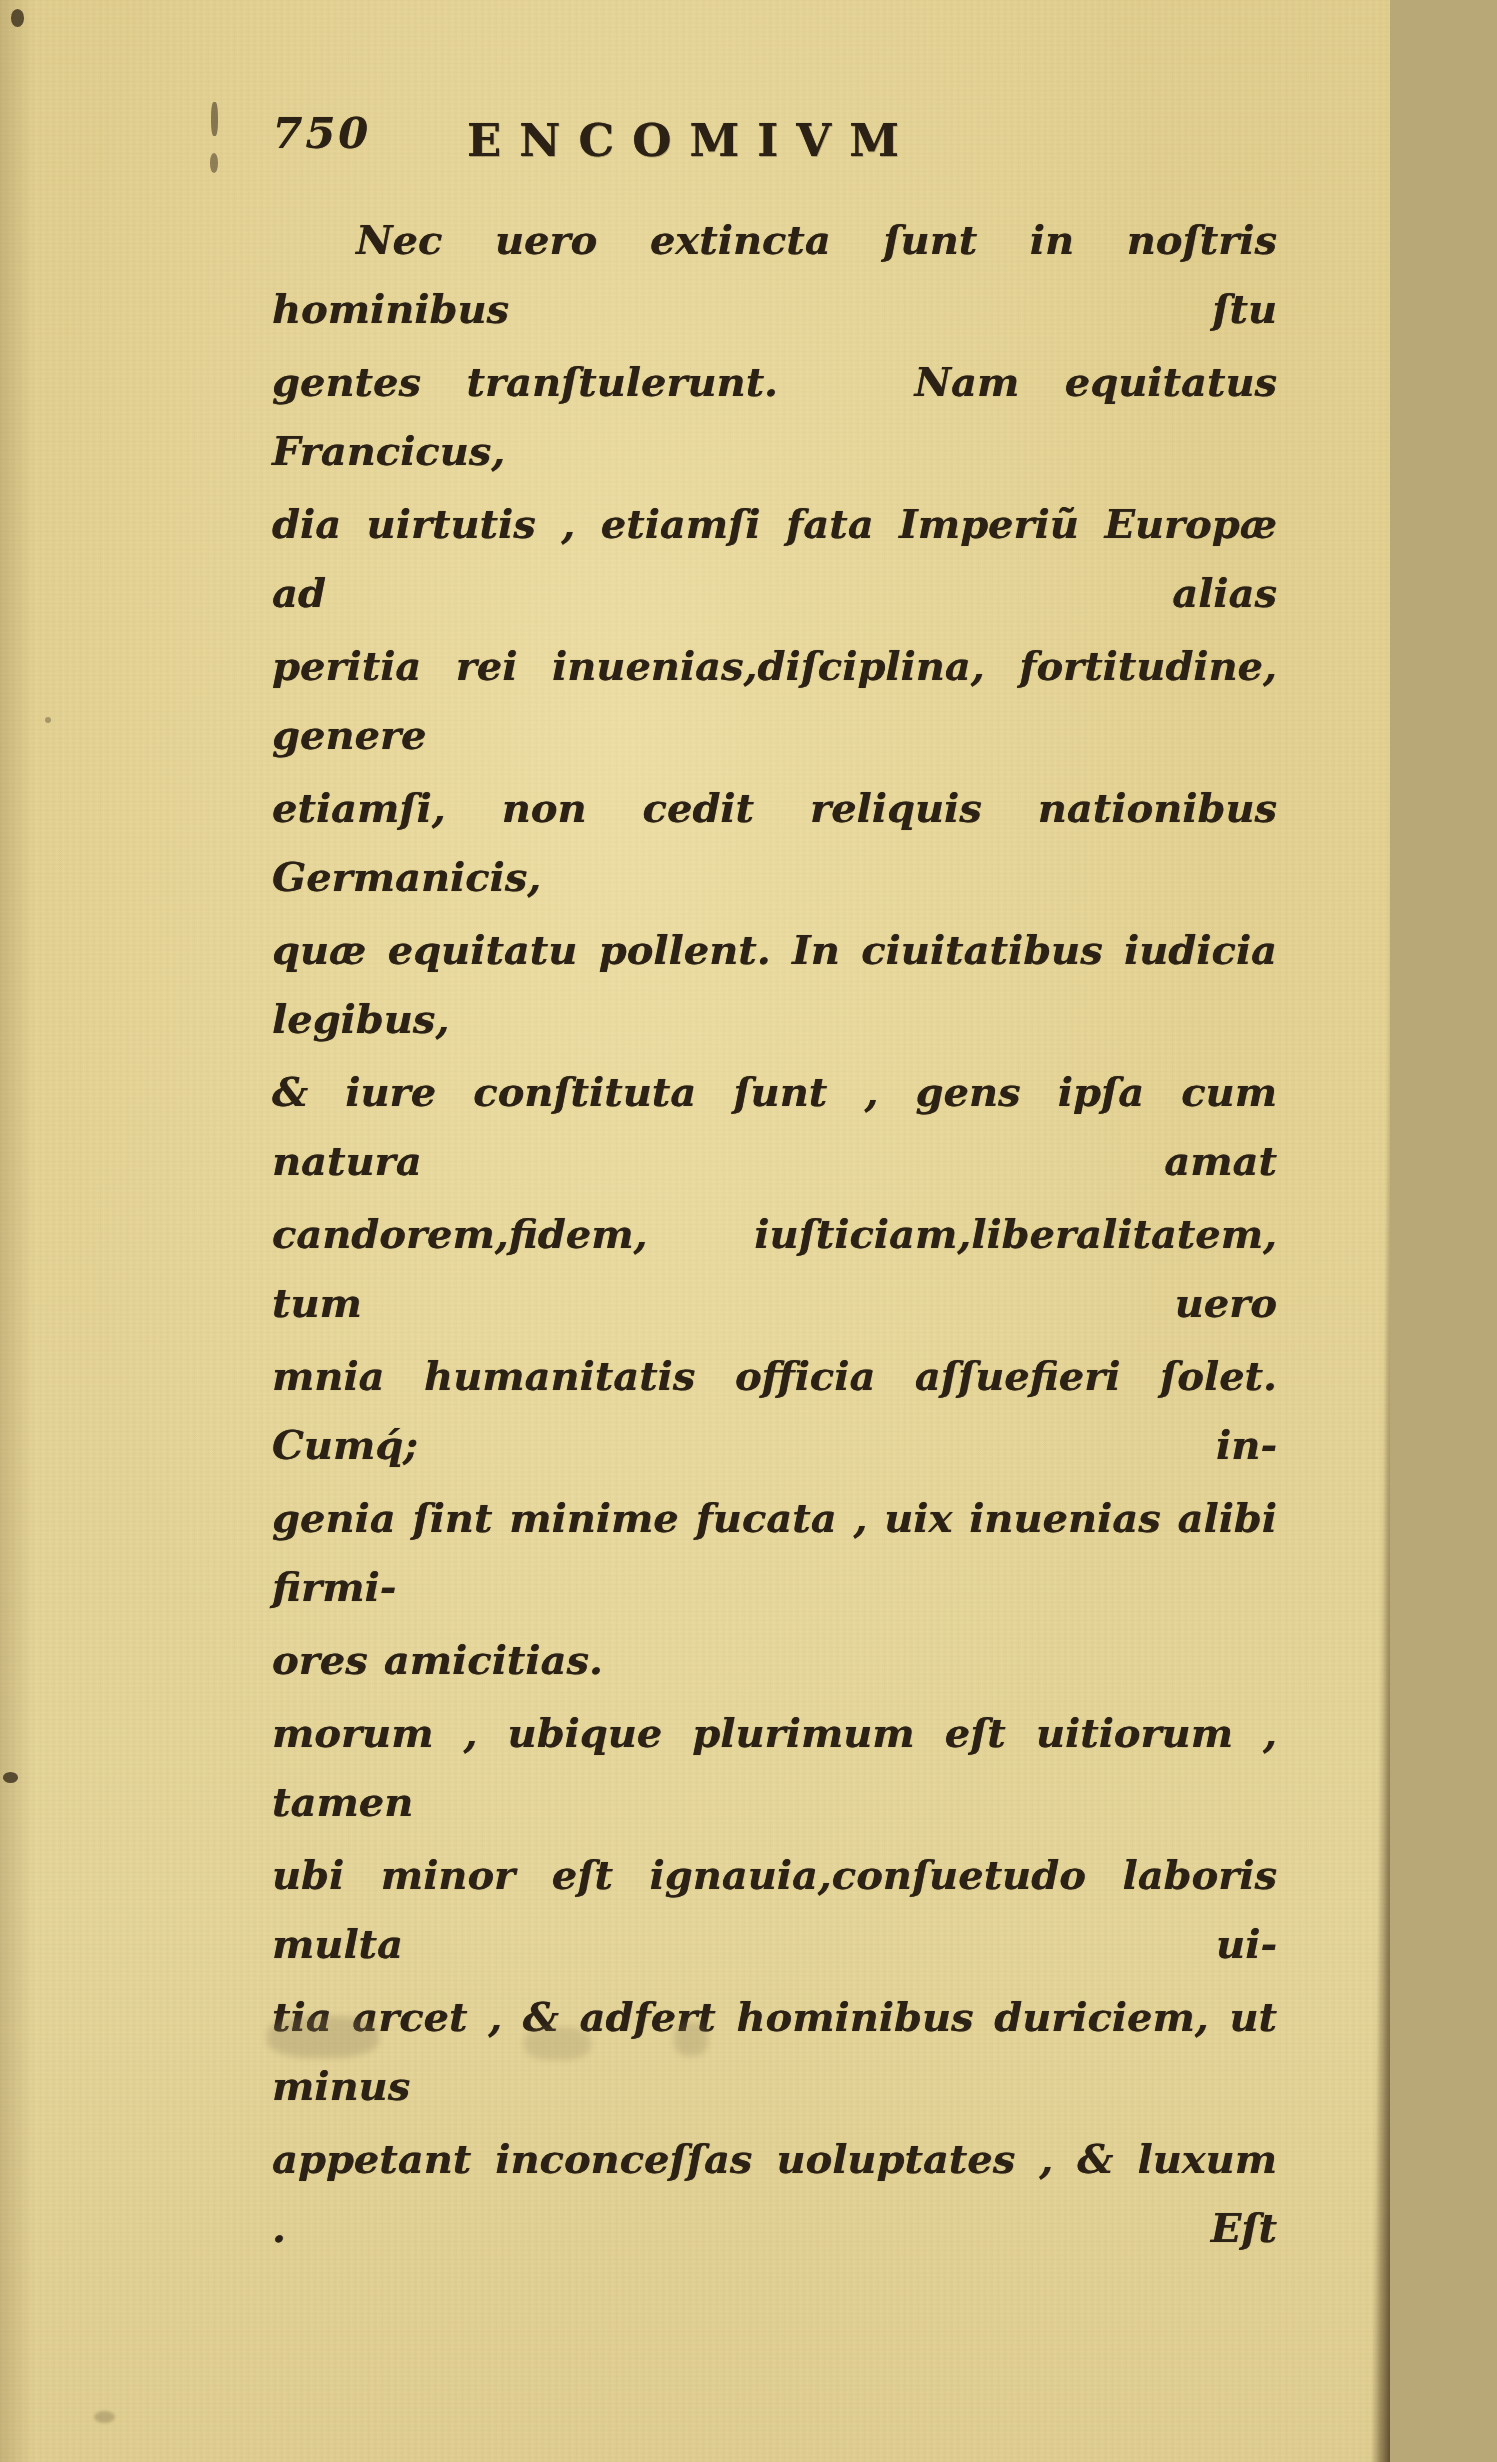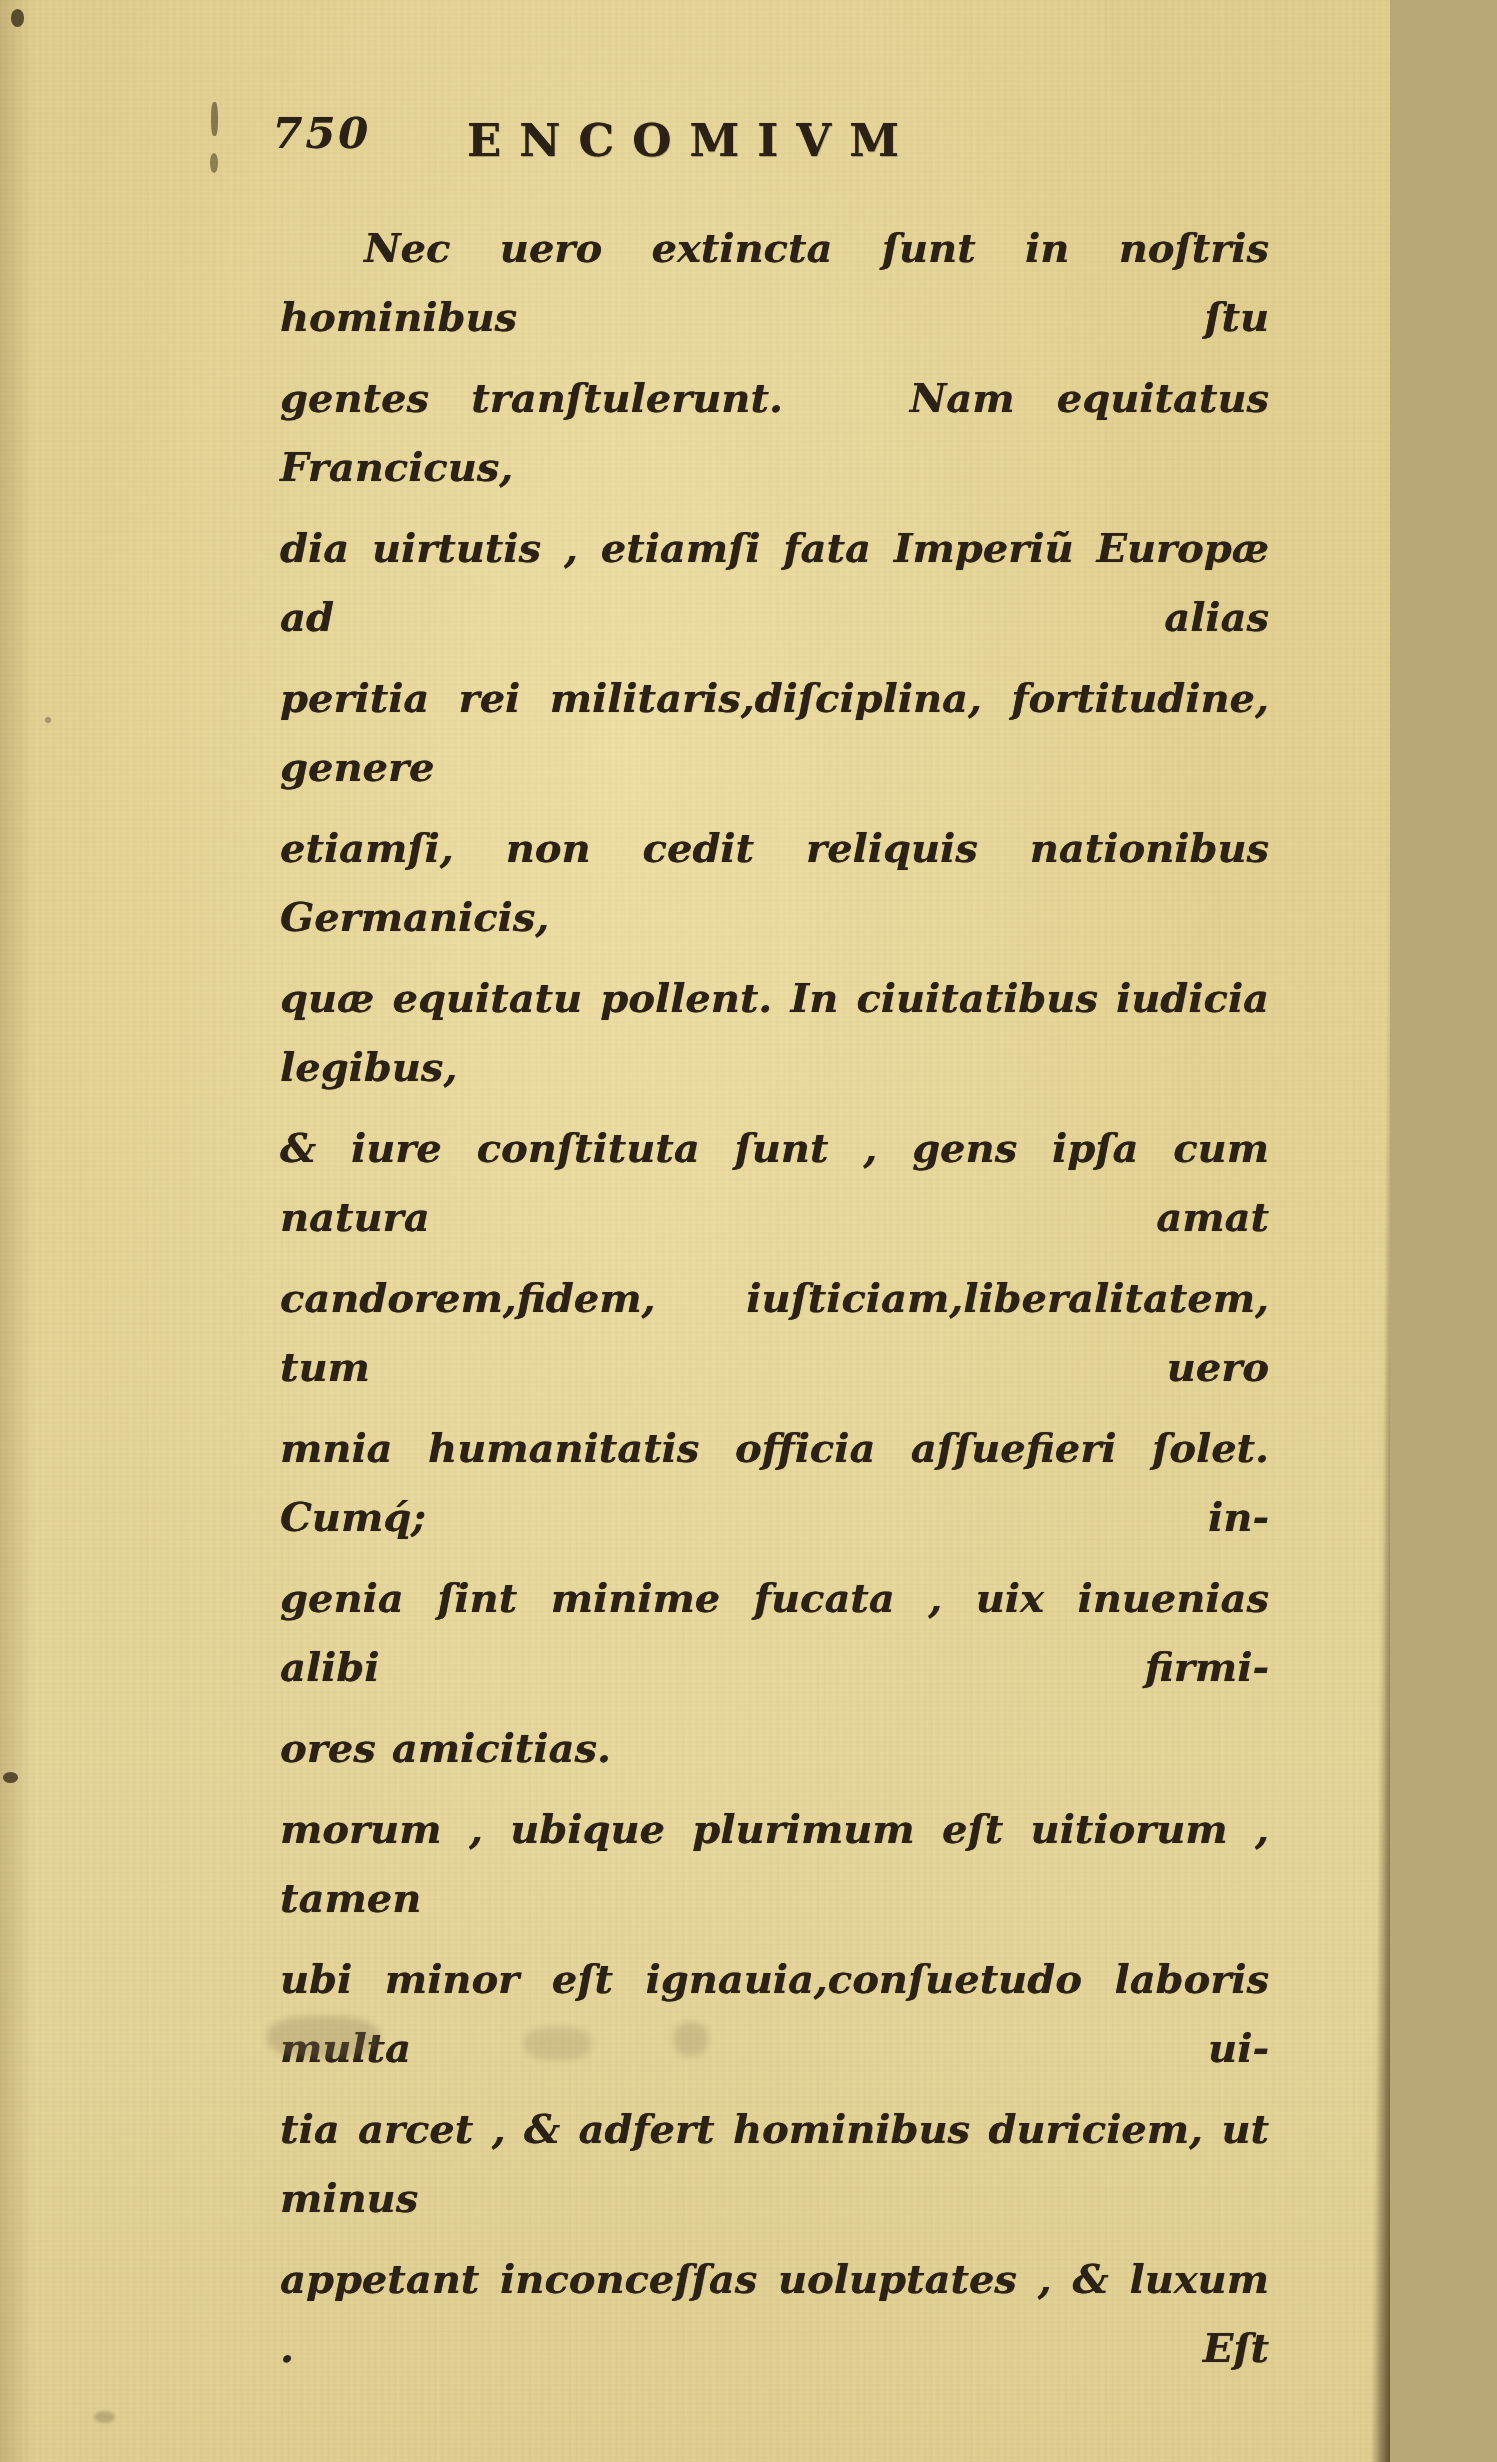--- a/index.html
+++ b/index.html
@@ -50,21 +50,21 @@
     font-weight: 700; font-size: 45px; letter-spacing: 18px;
     text-shadow: 0 0 0.7px rgba(43,33,21,0.7), 0.7px 0.7px 0 rgba(43,33,21,0.25);
     margin-top: 11px;
   }
   .body-text {
     position: absolute; left: 268px; top: 201px; width: 1013px;
     font-style: italic; font-weight: 700; font-size: 40px; line-height: 69px;
     word-spacing: 2.2px; letter-spacing: 0px;
     text-shadow: 0 0 0.7px rgba(43,33,21,0.65), 0.4px 0.4px 0 rgba(43,33,21,0.3);
   }
-  .body-text p { margin: 12px; text-align: justify; text-align-last: justify; }
+  .body-text p { margin: 4px; text-align: justify; text-align-last: justify; }
   .body-text p.left  { text-align: left;  text-align-last: left; }
   .body-text p.indent1 { text-indent: 84px; }
   .body-text p.indent2 { text-indent: 111px; }
   
   .speck { position: absolute; background: #3a2e1c; border-radius: 50%; opacity: 0.8; }
   .speck.s1 { left: 10.5px;   top: 9px;   width: 13.5px; height: 18px; }
   .speck.s2 { left: 211px;  top: 102px;  width: 6.7px;  height: 34px; opacity: .55; border-radius: 40%; }
   .speck.s3 { left: 210px;  top: 153px;  width: 8.2px; height: 19.5px; opacity: .5; }
   .speck.s4 { left: 3px;    top: 1772px; width: 15px; height: 10.5px; }
   .speck.s5 { left: 94px;  top: 2411px; width: 21px; height: 12px; opacity: .22; filter: blur(1.5px); }
@@ -86,21 +86,21 @@
   <div class="header">
     <span class="page-number">750</span>
     <span class="header-title">ENCOMIVM</span>
   </div>
 
   <div class="body-text">
 
   <p class="line indent1">Nec uero extincta ſunt in noſtris hominibus ſtu</p>
       <p class="line">gentes tranſtulerunt.&nbsp;&nbsp;&nbsp;Nam equitatus Francicus,</p>
       <p class="line">dia uirtutis , etiamſi fata Imperiũ Europæ ad alias</p>
-      <p class="line">peritia rei militaris,diſciplina, fortitudine, genere</p>
+      <p class="line">peritia rei inuenias,diſciplina, fortitudine, genere</p>
       <p class="line">etiamſi, non cedit reliquis nationibus Germanicis,</p>
       <p class="line">quæ equitatu pollent. In ciuitatibus iudicia legibus,</p>
       <p class="line">&amp; iure conſtituta ſunt , gens ipſa cum natura amat</p>
       <p class="line">candorem,fidem, iuſticiam,liberalitatem, tum uero</p>
       <p class="line">mnia humanitatis officia aſſuefieri ſolet. Cumq́; in-</p>
       <p class="line">genia ſint minime fucata , uix inuenias alibi firmi-</p>
       <p class="line left">ores amicitias.</p>
       <p class="line">morum , ubique plurimum eſt uitiorum , tamen</p>
       <p class="line">ubi minor eſt ignauia,conſuetudo laboris multa ui-</p>
       <p class="line">tia arcet , &amp; adfert hominibus duriciem, ut minus</p>

